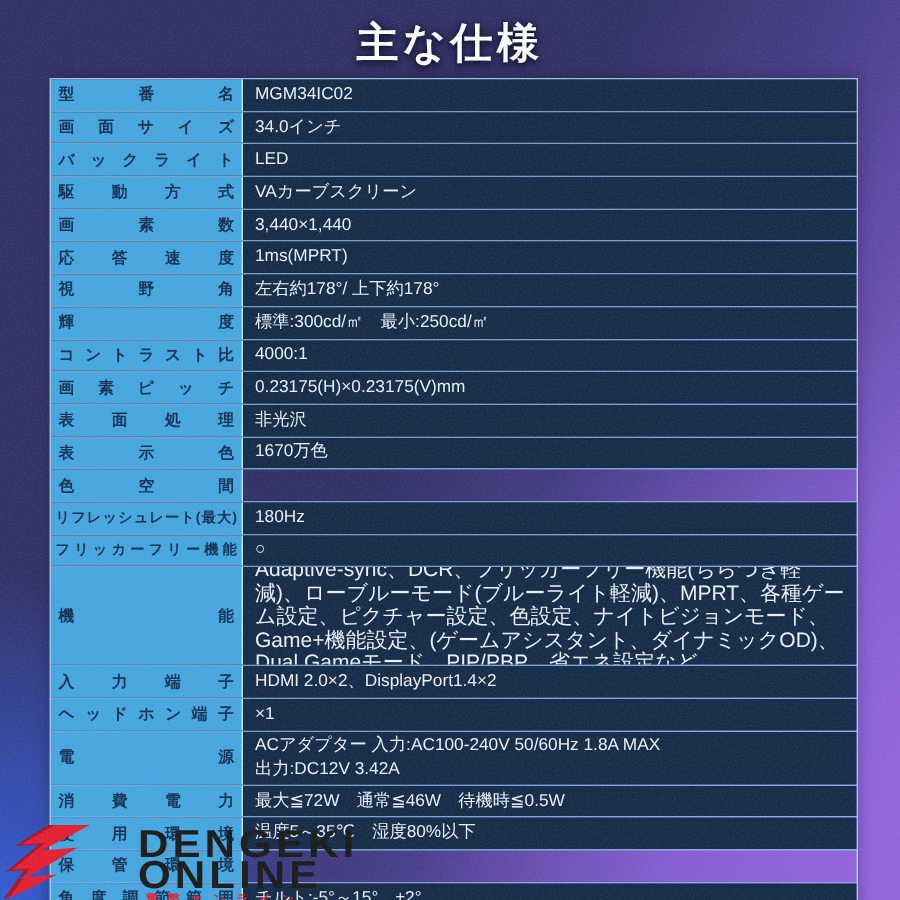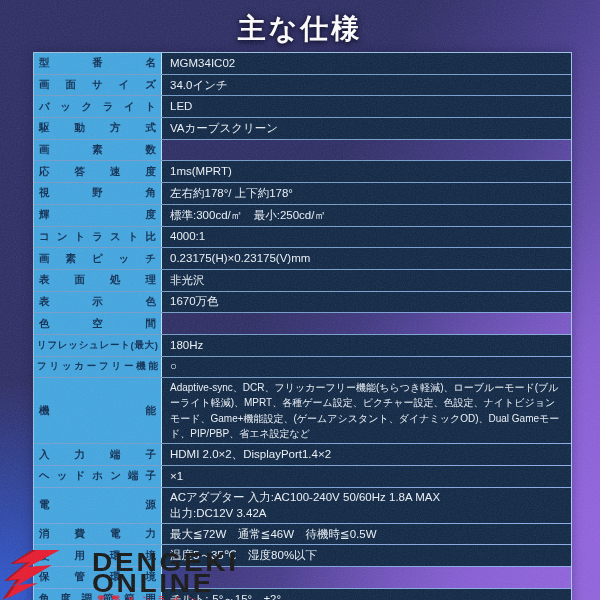--- a/index.html
+++ b/index.html
@@ -33,21 +33,21 @@
     padding:0 5px;display:flex;align-items:center;justify-content:space-between;
     border-right:1px solid rgba(200,235,252,.9);overflow:hidden;
   }
   .cell-label.sm{font-size:9.5px;padding:0 3px;}
   .cell-value{
     flex:1;background:#0d2543;color:#edf3f9;font-size:11.5px;
     padding:0 6px 0 8px;display:flex;flex-direction:column;justify-content:center;
     overflow:hidden;
   }
   .cell-value div{line-height:15px;white-space:nowrap;}
-  .cell-value.wrap div{white-space:normal;font-size:10px;line-height:15.5px;}
+  .cell-value.wrap div{white-space:normal;font-size:14px;line-height:15.5px;}
   .h2 .cell-value div{line-height:16px;}
   .watermark{position:absolute;left:2px;top:548px;z-index:20;width:320px;height:52px;}
   .bolt{position:absolute;left:0;top:2px;}
   .wm-text{
     position:absolute;left:90px;top:4px;color:#141414;font-weight:bold;
     font-size:26px;line-height:20.5px;letter-spacing:2.5px;
     transform:scaleX(1.08);transform-origin:left top;white-space:nowrap;
   }
   .wm-sub{
     position:absolute;left:95px;top:46px;color:#e8182d;font-weight:bold;
@@ -104,20 +104,23 @@
       </div>
       <div class="cell-value">
         <div>VAカーブスクリーン</div>
       </div>
     </div>
     <div class="row h1">
       <div class="cell-label">
         <span>画</span>
         <span>素</span>
         <span>数</span>
+      </div>
+      <div class="cell-value">
+        <div>3,440×1,440</div>
       </div>
     </div>
     <div class="row h1">
       <div class="cell-label">
         <span>応</span>
         <span>答</span>
         <span>速</span>
         <span>度</span>
       </div>
       <div class="cell-value">

